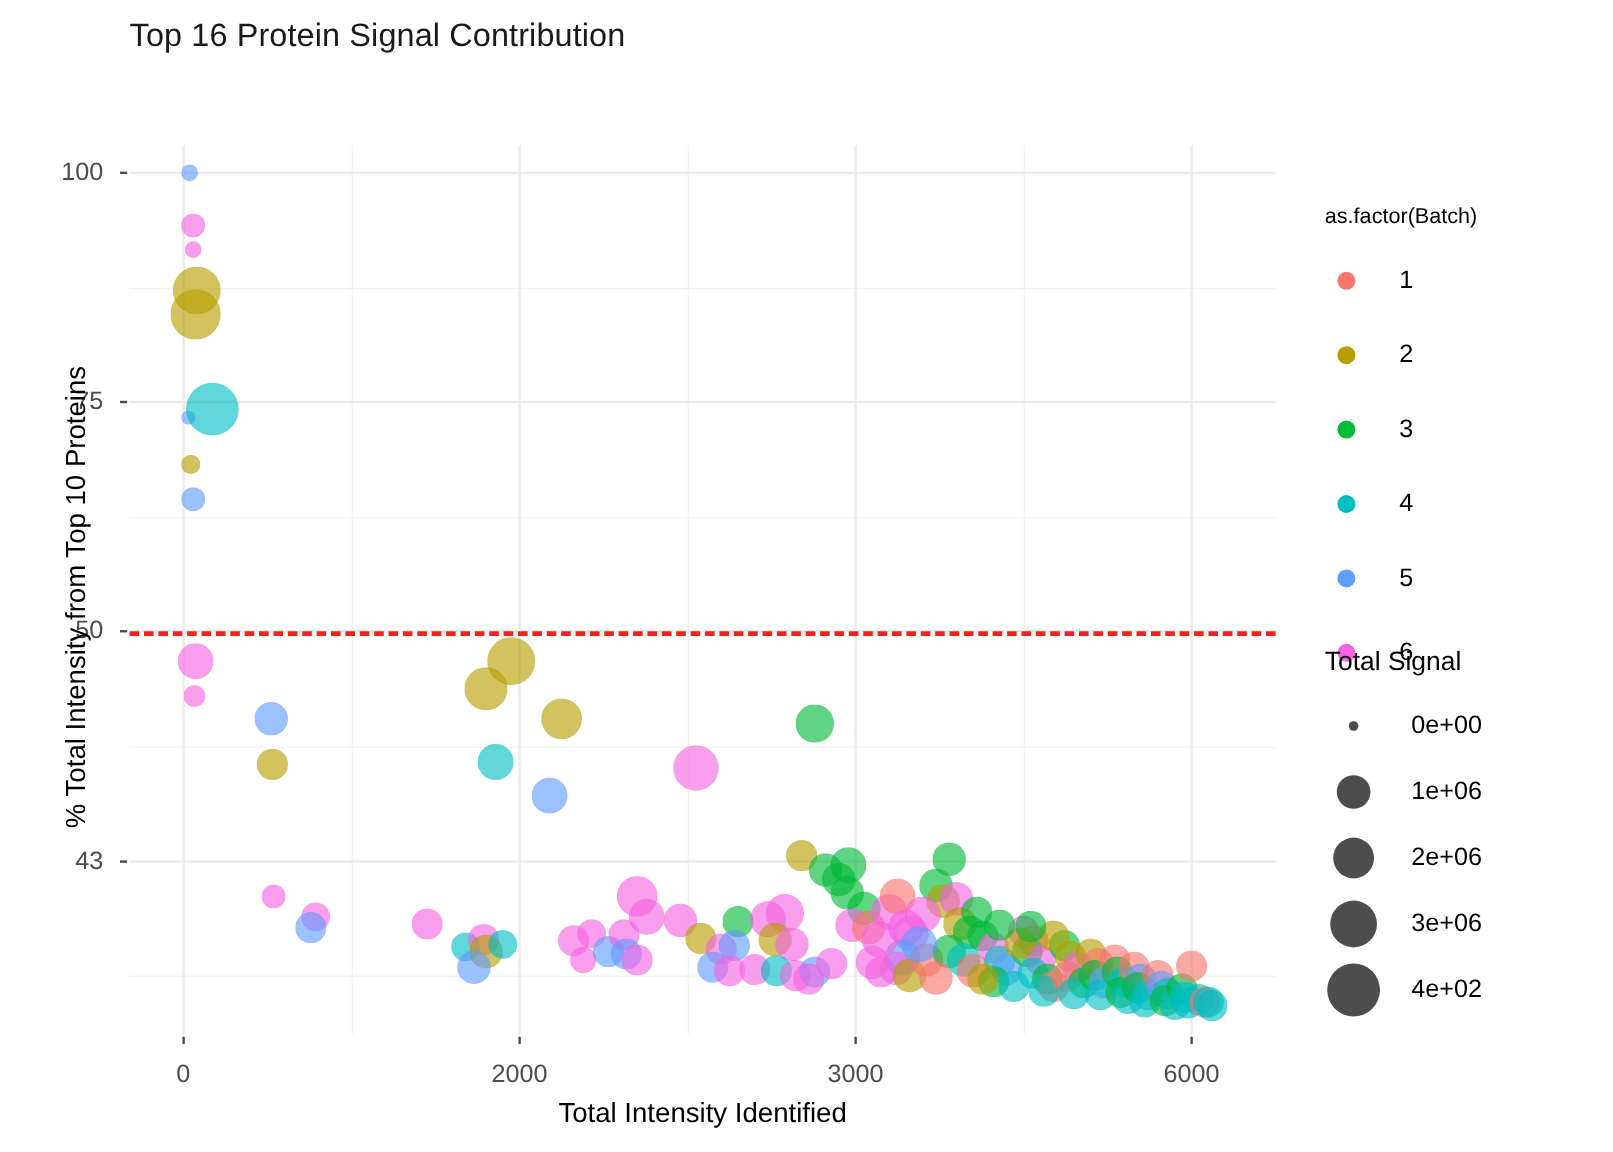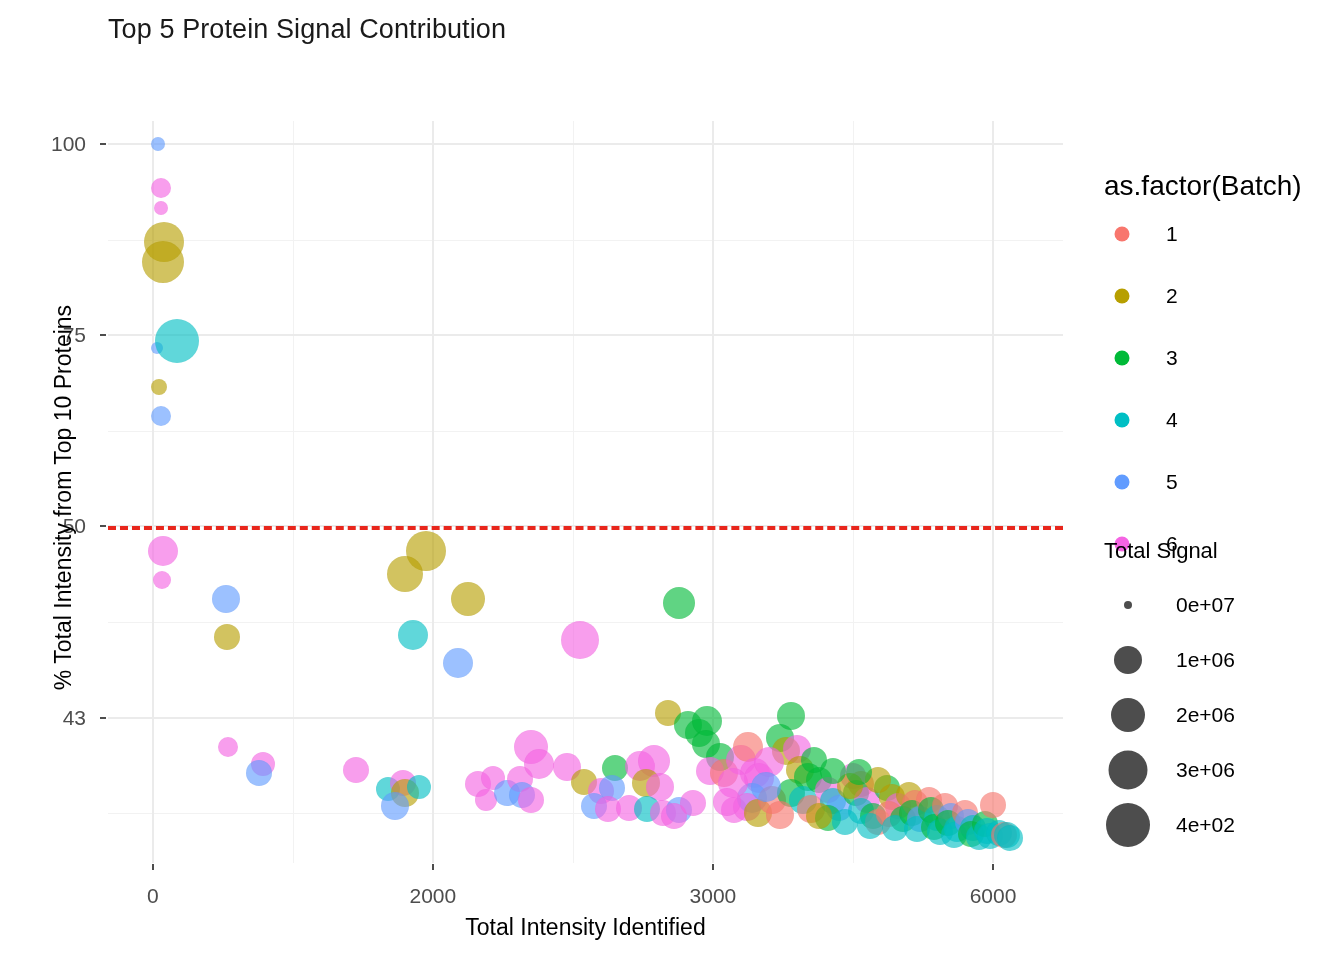--- a/index.html
+++ b/index.html
@@ -125,21 +125,21 @@
     color: #000000;
     transform: rotate(-90deg);
     transform-origin: center center;
   }
 
   
   #legend-color-title {
     position: absolute;
     left: 1104px;
     top: 170px;
-    font-size: 28px;
+    font-size: 18px;
     color: #000000;
     white-space: nowrap;
   }
   .legend-row { position: absolute; left: 1104px; height: 46px; }
   .legend-key {
     position: absolute;
     left: 18px;
     top: 23px;
     border-radius: 50%;
     transform: translate(-50%, -50%);
@@ -168,21 +168,21 @@
     border-radius: 50%;
     background: #4d4d4d;
     transform: translate(-50%, -50%);
   }
 </style>
 </head>
 <body>
 
 <div id="root">
 
-  <div id="plot-title">Top 5 Protein Signal Contribution</div>
+  <div id="plot-title">Top 16 Protein Signal Contribution</div>
 
   <div id="panel">
     <div id="grid-layer">
         <div class="gridline minor-h" style="top: 692.278px;"></div>
         <div class="gridline minor-h" style="top: 501.041px;"></div>
         <div class="gridline minor-h" style="top: 309.804px;"></div>
         <div class="gridline minor-h" style="top: 118.567px;"></div>
         <div class="gridline minor-v" style="left: 184.839px;"></div>
         <div class="gridline minor-v" style="left: 464.897px;"></div>
         <div class="gridline minor-v" style="left: 744.956px;"></div>
@@ -389,21 +389,21 @@
       <div class="legend-row" style="top: 521px; width: 160px;">
         <div class="legend-key" style="width: 15px; height: 15px; background: rgb(245, 100, 227);"></div>
         <div class="legend-label">6</div>
       </div>
     </div>
 
   <div id="legend-size-title">Total Signal</div>
   <div id="legend-size">
       <div class="legend-row" style="top: 582px; width: 180px;">
         <div class="legend-size-key" style="width: 8px; height: 8px;"></div>
-        <div class="legend-label" style="left: 72px;">0e+07</div>
+        <div class="legend-label" style="left: 72px;">0e+00</div>
       </div>
       <div class="legend-row" style="top: 637px; width: 180px;">
         <div class="legend-size-key" style="width: 28px; height: 28px;"></div>
         <div class="legend-label" style="left: 72px;">1e+06</div>
       </div>
       <div class="legend-row" style="top: 692px; width: 180px;">
         <div class="legend-size-key" style="width: 34px; height: 34px;"></div>
         <div class="legend-label" style="left: 72px;">2e+06</div>
       </div>
       <div class="legend-row" style="top: 747px; width: 180px;">

